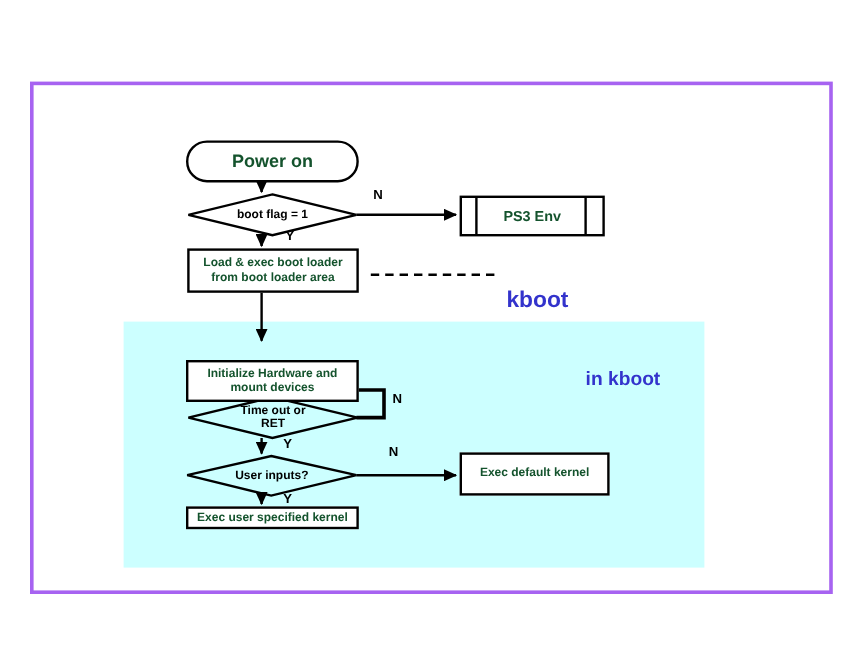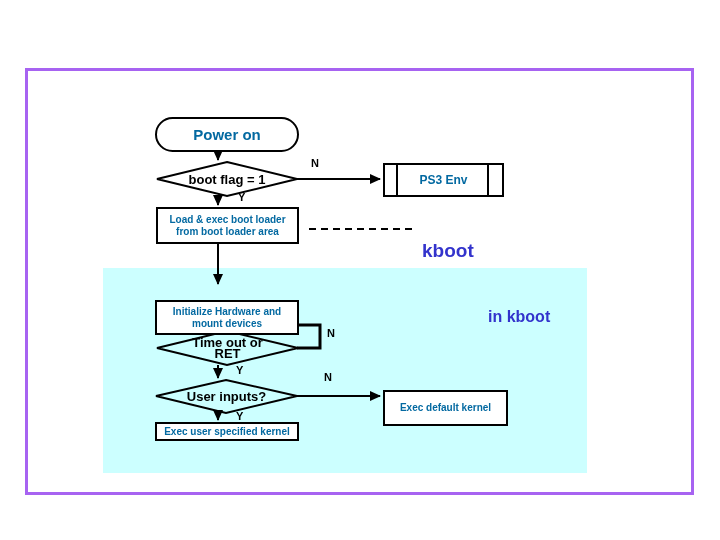--- a/index.html
+++ b/index.html
@@ -20,31 +20,31 @@
     border:3px solid var(--frame); box-sizing:border-box; background:var(--bg);
   }
   .region{
     position:absolute; left:103px; top:268px; width:484px; height:205px;
     background:var(--region);
   }
   svg.wires{position:absolute; left:0; top:0; width:720px; height:540px; pointer-events:none;}
   .shape{
     position:absolute; box-sizing:border-box; border:2px solid var(--line);
     background:#fff; display:flex; flex-direction:column; align-items:center;
-    justify-content:center; text-align:right; font-weight:bold; color:#0369a1;
+    justify-content:center; text-align:right; font-weight:bold; color:#14532d;
   }
   .oval{border-radius:18px; font-size:15px;}
   .proc{font-size:10px; line-height:12px;}
   .predef{font-size:12px;}
   .predef .bar{position:absolute; top:-1px; bottom:-1px; width:2px; background:var(--line);}
   .predef .bar.l{left:11px;}
   .predef .bar.r{right:13px;}
   .dtext{
     position:absolute; display:flex; flex-direction:column; align-items:center;
-    justify-content:center; text-align:center; font-weight:bold; font-size:13px;
+    justify-content:center; text-align:center; font-weight:bold; font-size:10px;
     line-height:11px; color:#000;
   }
   .edge-label{position:absolute; font-weight:bold; font-size:11px; color:#000;}
   .annot{position:absolute; font-weight:bold; color:var(--accent);margin-top:24px;}
   .annot.kboot{left:422px; top:216px; font-size:19px;}
   .annot.inkboot{left:488px; top:284px; font-size:16px;}
 </style>
 </head>
 <body>
 
@@ -104,21 +104,21 @@
 
   <div class="dtext" style="left:157px; top:331px; width:141px; height:34px;">
     <span>Time out or</span>
     <span>RET</span>
   </div>
 
   <div class="dtext" style="left:156px; top:380px; width:141px; height:33px;">
     <span>User inputs?</span>
   </div>
 
-  <div class="shape proc" style="left:383px; top:377px; width:125px; height:36px;margin-top:13px;">
+  <div class="shape proc" style="left:383px; top:377px; width:125px; height:36px;">
     <span>Exec default kernel</span>
   </div>
 
   <div class="shape proc" style="left:155px; top:422px; width:144px; height:19px;">
     <span>Exec user specified kernel</span>
   </div>
 
   <span class="edge-label" style="left:311px; top:157px;">N</span>
   <span class="edge-label" style="left:238px; top:191px;">Y</span>
   <span class="edge-label" style="left:327px; top:327px;">N</span>

